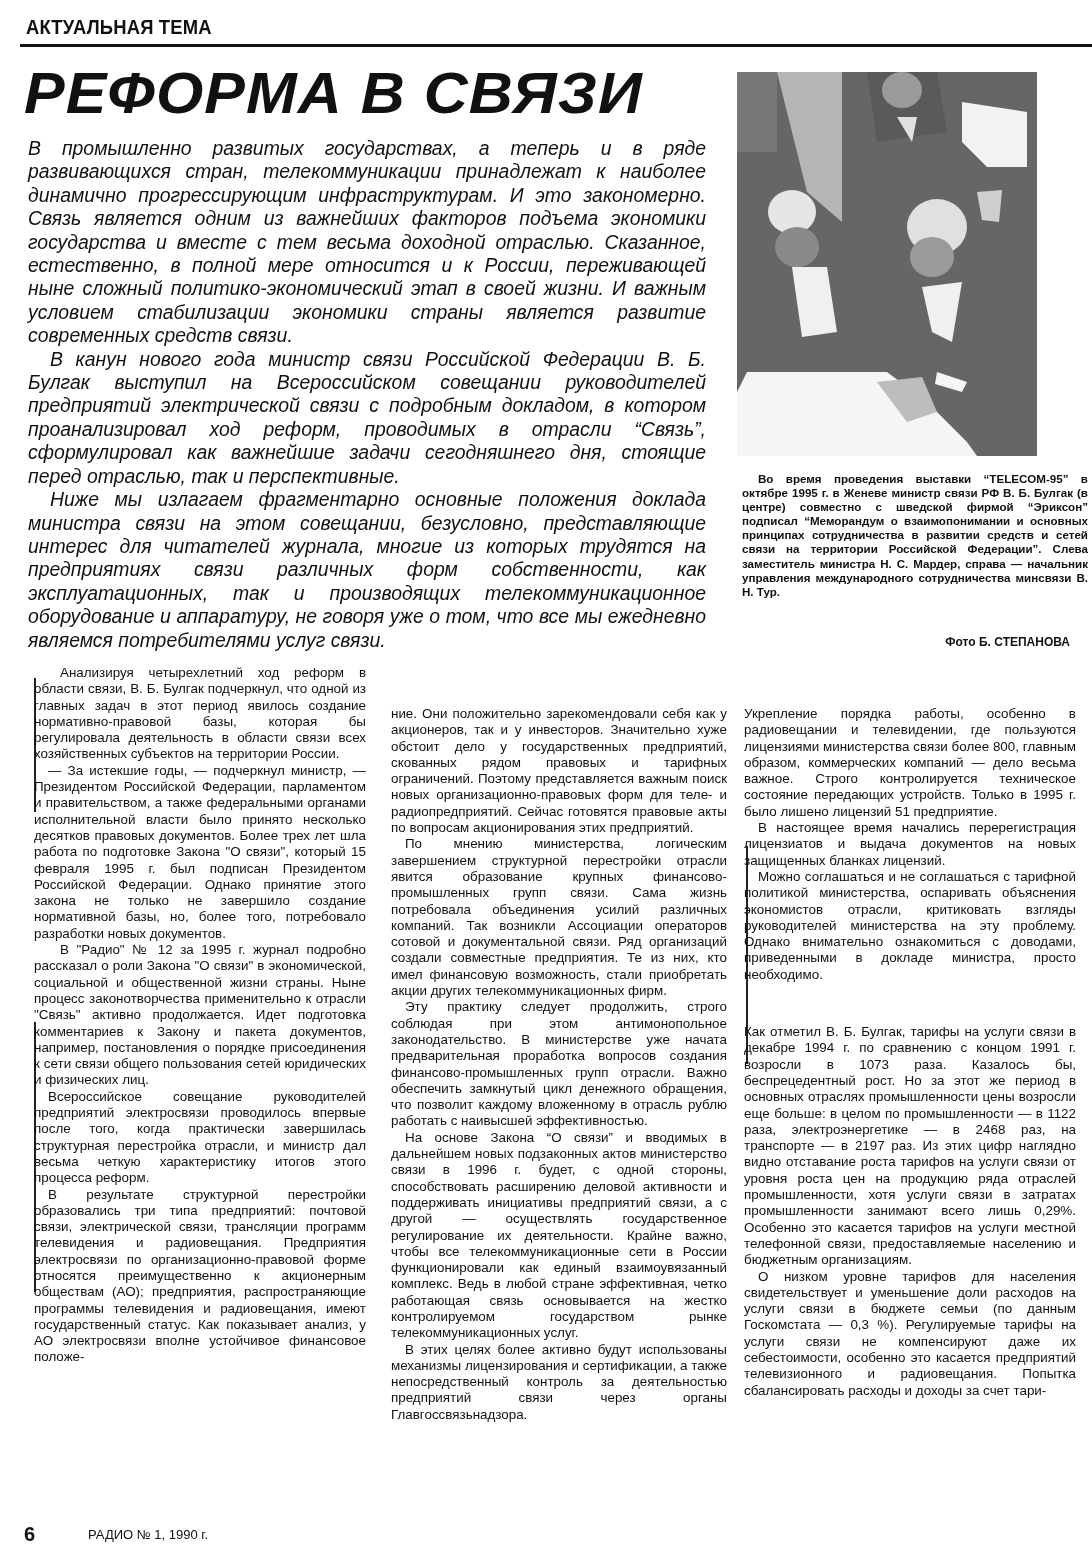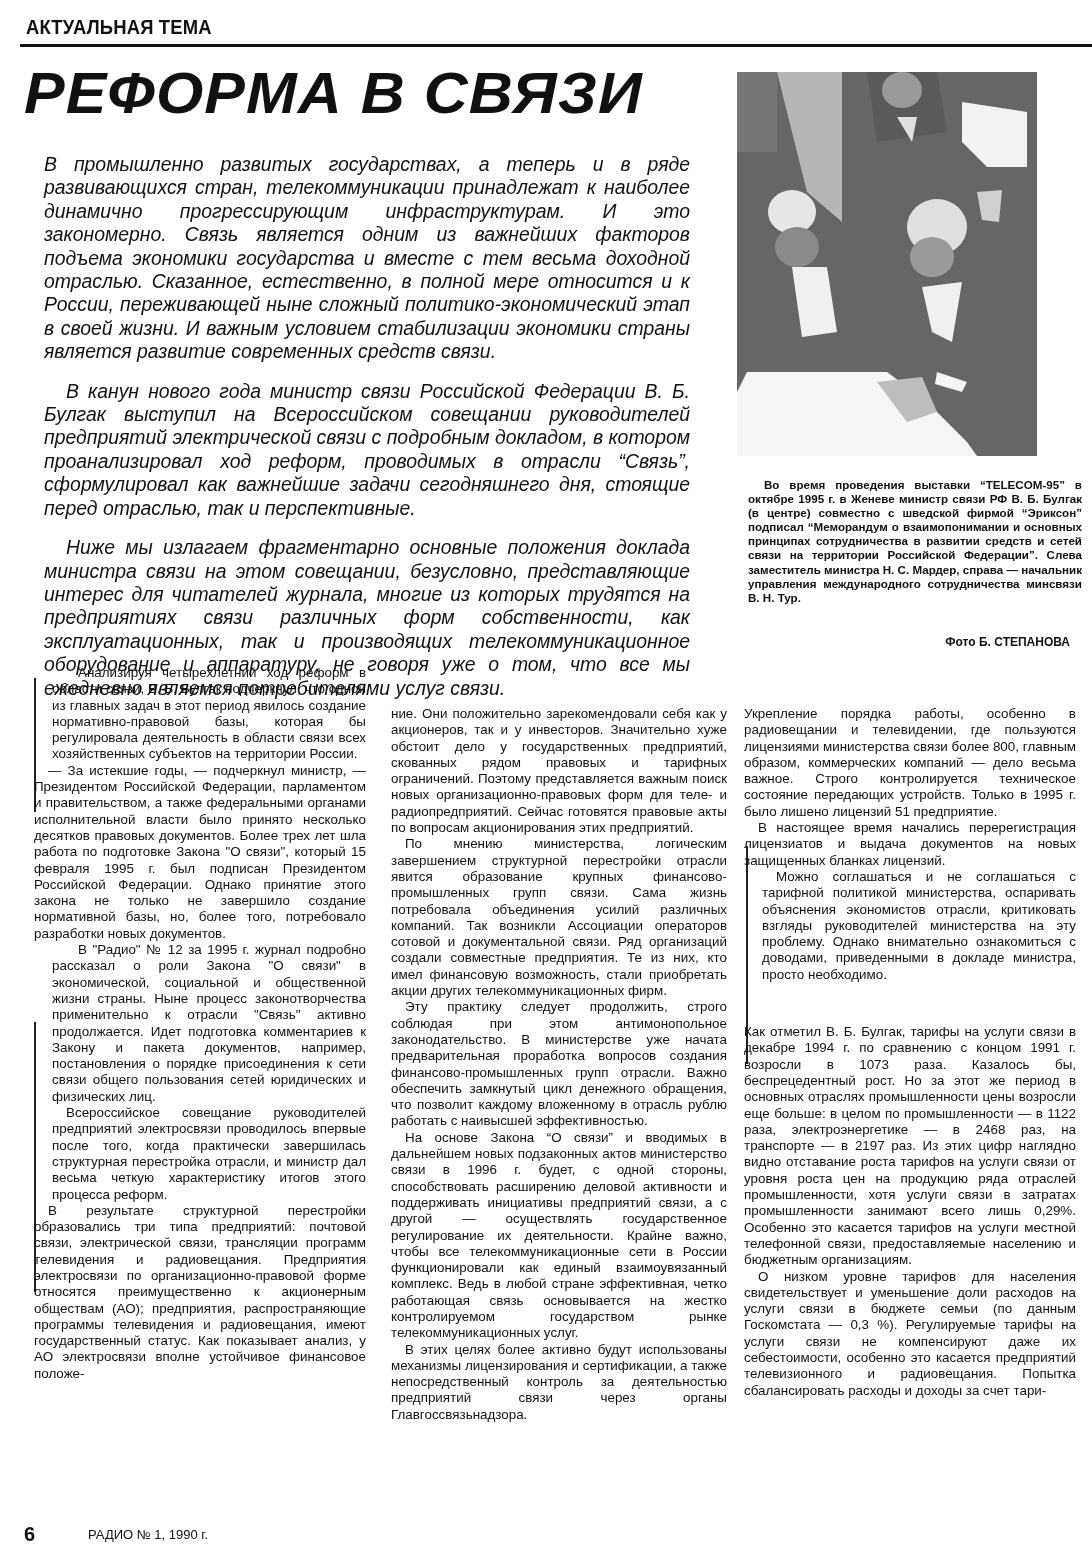--- a/index.html
+++ b/index.html
@@ -1,35 +1,35 @@
 <!DOCTYPE html>
 <html><head>
 <meta charset="utf-8">
 <style>
   html, body { margin: 0; padding: 0; background: #ffffff; }
   body { width: 1092px; height: 1565px; position: relative; overflow: hidden; color: #111; font-family: "Liberation Sans", sans-serif; }
   .section-label { position: absolute; left: 26px; top: 16px; font-size: 20px; font-weight: bold; letter-spacing: 0.2px; transform: scaleX(0.92); transform-origin: left top; }
   .rule { position: absolute; left: 20px; top: 44px; width: 1072px; height: 3px; background: #111; }
   .headline { position: absolute; left: 24px; top: 64px; font-size: 58px; font-weight: bold; font-style: italic; letter-spacing: 1px; transform: scaleX(1.05); transform-origin: left top; line-height: 1; }
   .lead { position: absolute; left: 28px; top: 137px; width: 678px; font-size: 19.4px; font-style: italic; line-height: 23.4px; text-align: justify; }
-  .lead p { margin: 16px; text-indent: 0; }
+  .lead p { margin: 0; text-indent: 0; }
   .lead p + p { text-indent: 22px; }
   .photo { position: absolute; left: 737px; top: 72px; width: 316px; height: 384px; background: #666; overflow: hidden; }
   .photo svg { display: block; }
   .caption { position: absolute; left: 742px; top: 472px; width: 346px; font-size: 11.6px; font-weight: bold; line-height: 14.1px; text-align: justify; }
-  .caption p { margin: 6px; text-indent: 16px; }
+  .caption p { margin: 0; text-indent: 16px; }
   .credit { position: absolute; right: 22px; top: 627px; font-size: 12px; font-weight: bold; margin-top: 8px; }
   .col { position: absolute; top: 665px; font-size: 13.4px; line-height: 16.3px; text-align: justify; }
   .col p { margin: 0; text-indent: 14px; }
   .col p.no-indent { text-indent: 0; margin-top: 41px; }
   .col1 { left: 34px; width: 332px; }
   .col2 { left: 391px; width: 336px; }
   .col3 { left: 744px; width: 332px; }
   .bar { position: absolute; width: 2px; background: #222; }
-  .indented { padding-left: 18px; }
+  .indented { padding-left: 0; }
   .footer-num { position: absolute; left: 24px; top: 1523px; font-size: 20px; font-weight: bold; }
   .footer-text { position: absolute; left: 88px; top: 1527px; font-size: 13px; }
 </style>
 </head>
 <body>
 
 <div class="section-label">АКТУАЛЬНАЯ ТЕМА</div>
 <div class="rule"></div>
 <h1 class="headline" style="margin:0;">РЕФОРМА В СВЯЗИ</h1>
 

